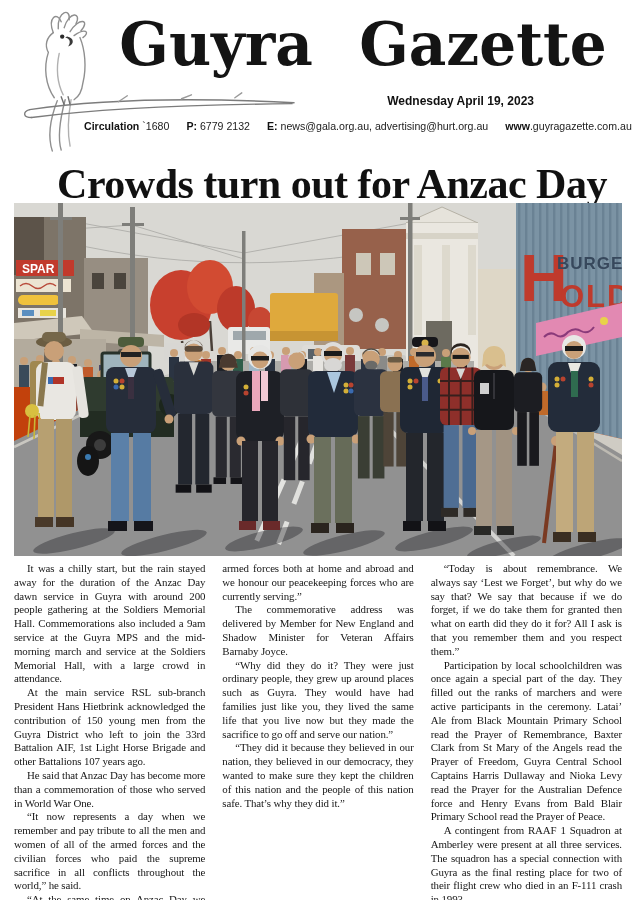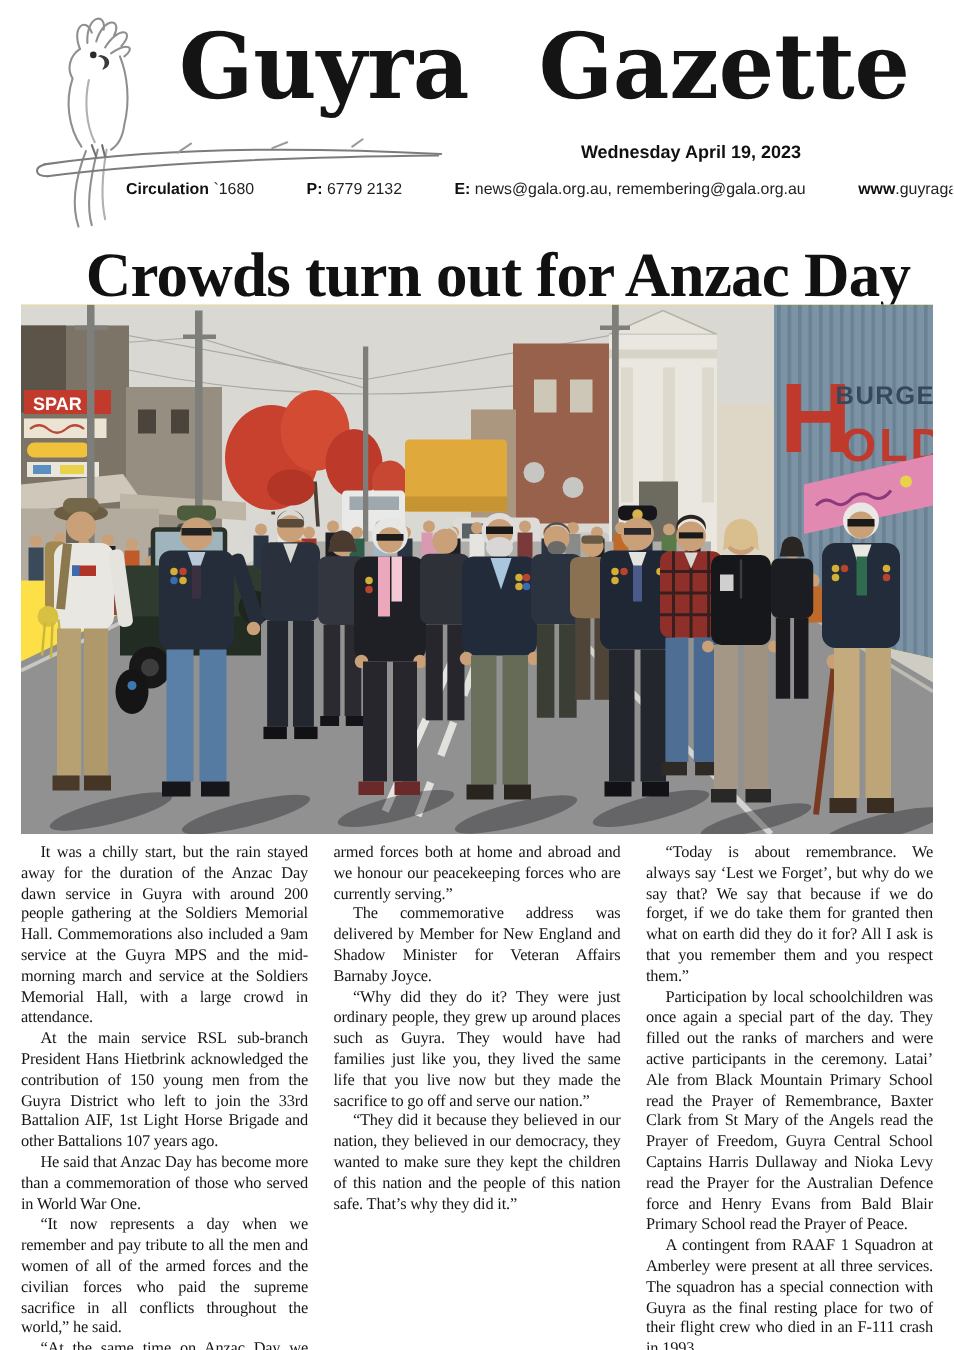--- a/index.html
+++ b/index.html
@@ -8,30 +8,30 @@
   
   .cockatoo{position:absolute;left:0;top:6px;width:300px;height:148px;}
   .mast-title{position:absolute;left:102px;top:12px;width:522px;margin:0;text-align:center;
       font-family:"DejaVu Serif",serif;font-weight:bold;font-size:58px;line-height:1.1;
       letter-spacing:0px;word-spacing:0.45em;color:#141414;white-space:nowrap;
       transform:scaleY(1.04);transform-origin:top;}
   .issue-date{position:absolute;top:94px;right:101px;font-family:"Liberation Sans",sans-serif;
       font-weight:bold;font-size:12px;color:#111;}
   .infoline{position:absolute;top:120px;left:84px;width:540px;font-family:"Liberation Sans",sans-serif;
       font-size:10.6px;color:#222;white-space:nowrap;display:flex;}
-  .infoline .seg{margin-right:35px;}
+  .infoline .seg{margin-right:17px;}
   .infoline .seg:last-child{margin-right:0;}
   .infoline b{font-weight:bold;color:#111;}
   
   .headline{position:absolute;top:146px;left:0;width:636px;margin:14px;text-align:center;
       font-family:"Liberation Serif",serif;font-weight:bold;font-size:42px;letter-spacing:-0.5px;
       color:#111;white-space:nowrap;}
   
   .photo{position:absolute;left:14px;top:203px;width:608px;height:353px;margin:0;
-      background:#fde047;overflow:hidden;}
+      background:#c2410c;overflow:hidden;}
   .photo svg{display:block;width:608px;height:353px;}
   .photo text{font-family:"Liberation Sans",sans-serif;font-weight:bold;}
   
   .columns{position:absolute;left:14px;top:562px;width:608px;display:flex;gap:17px;}
   .col{width:198px;text-align:justify;font-size:10.9px;line-height:13.8px;
       letter-spacing:-0.12px;color:#161616;}
   .col p{margin:0;text-indent:13px;}
   .col p.noindent{text-indent:0;}
 </style>
 </head>
@@ -67,21 +67,21 @@
       <g>
         <circle cx="61" cy="31" r="2.2" fill="#2a2a2a"></circle>
         <path d="M66,31 C73,32 74,39 67,41 C70,37 69,33 64,32 Z" fill="#3a3a3a"></path>
       </g>
     </svg>
     <h1 class="mast-title">Guyra Gazette</h1>
     <div class="issue-date">Wednesday April 19, 2023</div>
     <div class="infoline">
       <span class="seg"><b>Circulation</b>&nbsp;<span>`1680</span></span>
       <span class="seg"><b>P:</b>&nbsp;<span>6779 2132</span></span>
-      <span class="seg"><b>E:</b>&nbsp;<span>news@gala.org.au, remembering@gala.org.au</span></span>
+      <span class="seg"><b>E:</b>&nbsp;<span>news@gala.org.au, advertising@hurt.org.au</span></span>
       <span class="seg"><b>www</b><span>.guyragazette.com.au</span></span>
     </div>
   </header>
 
   <h2 class="headline">Crowds turn out for Anzac Day</h2>
 
   <figure class="photo">
     <svg viewBox="0 0 608 353" preserveAspectRatio="none">
 
       <rect x="0" y="0" width="608" height="175" fill="#d9d8d3"></rect>

